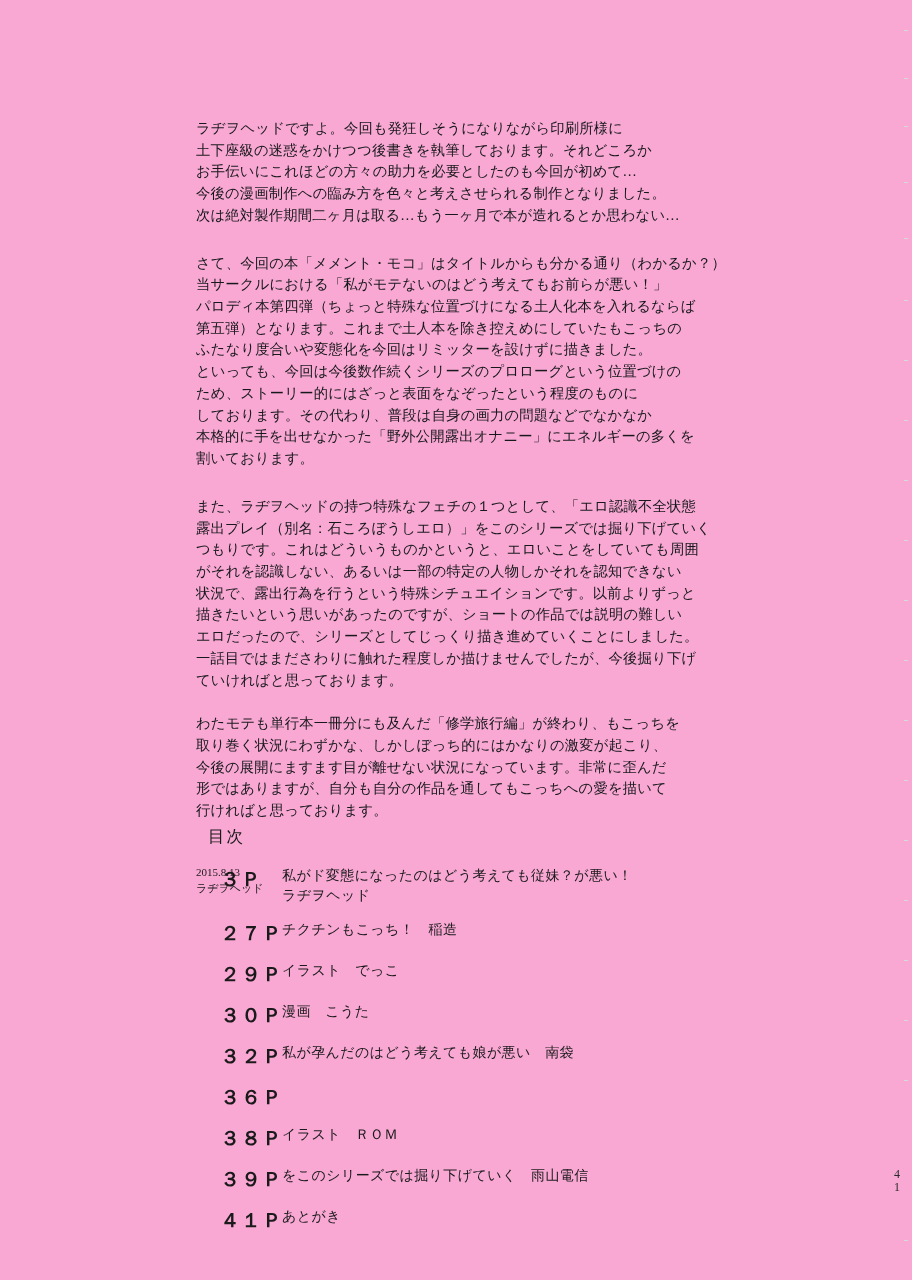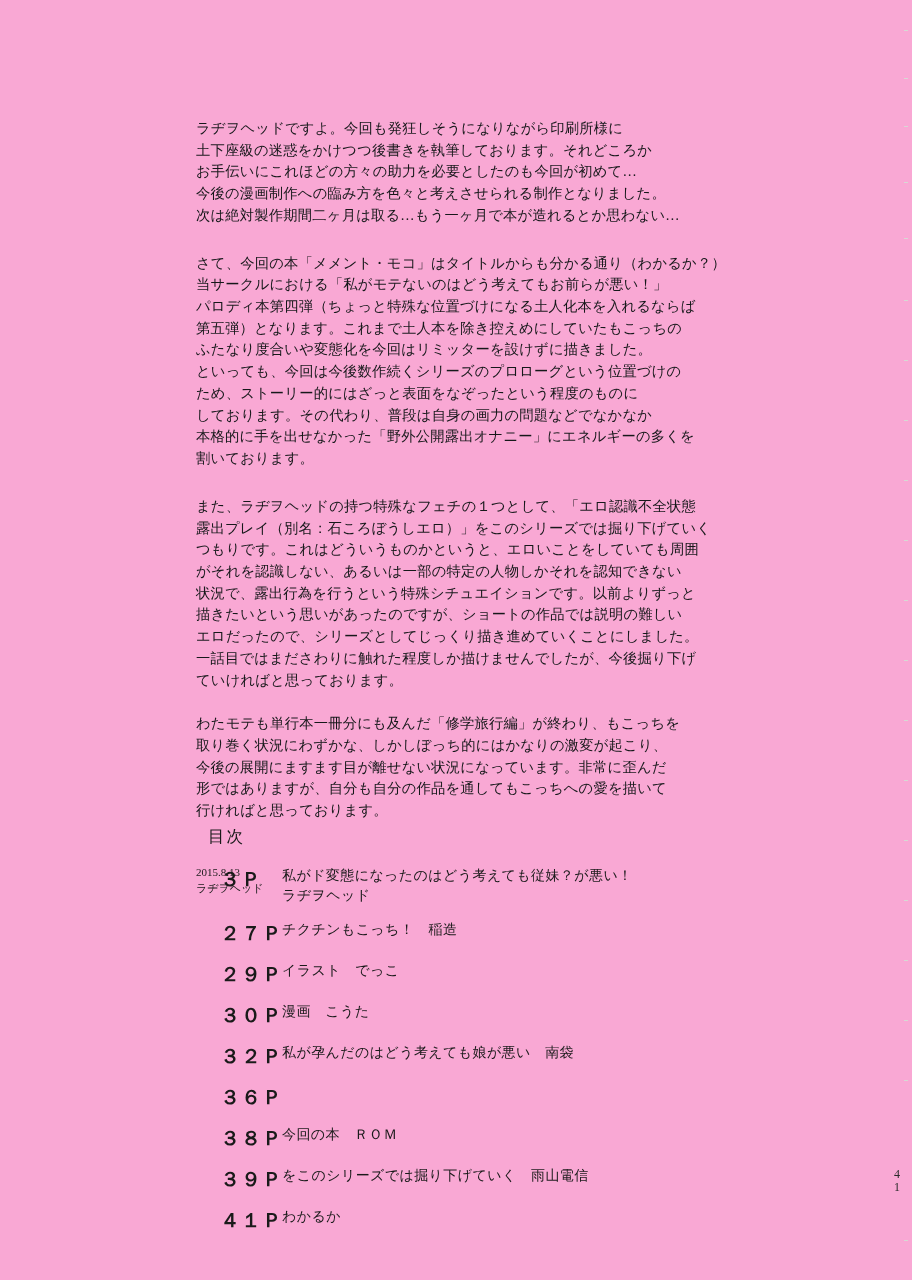--- a/index.html
+++ b/index.html
@@ -192,28 +192,28 @@
     </div>
     <div class="toc-row">
       <div class="toc-page">３２Ｐ</div>
       <div class="toc-text">私が孕んだのはどう考えても娘が悪い　南袋</div>
     </div>
     <div class="toc-row">
       <div class="toc-page">３６Ｐ</div>
     </div>
     <div class="toc-row">
       <div class="toc-page">３８Ｐ</div>
-      <div class="toc-text">今回の本　ＲＯＭ</div>
+      <div class="toc-text">イラスト　ＲＯＭ</div>
     </div>
     <div class="toc-row">
       <div class="toc-page">３９Ｐ</div>
       <div class="toc-text">をこのシリーズでは掘り下げていく　雨山電信</div>
     </div>
     <div class="toc-row">
       <div class="toc-page">４１Ｐ</div>
-      <div class="toc-text">わかるか</div>
+      <div class="toc-text">あとがき</div>
     </div>
   </div>
 
   <div class="folio">4
 1</div>
 
 </div>
 
 </body></html>

